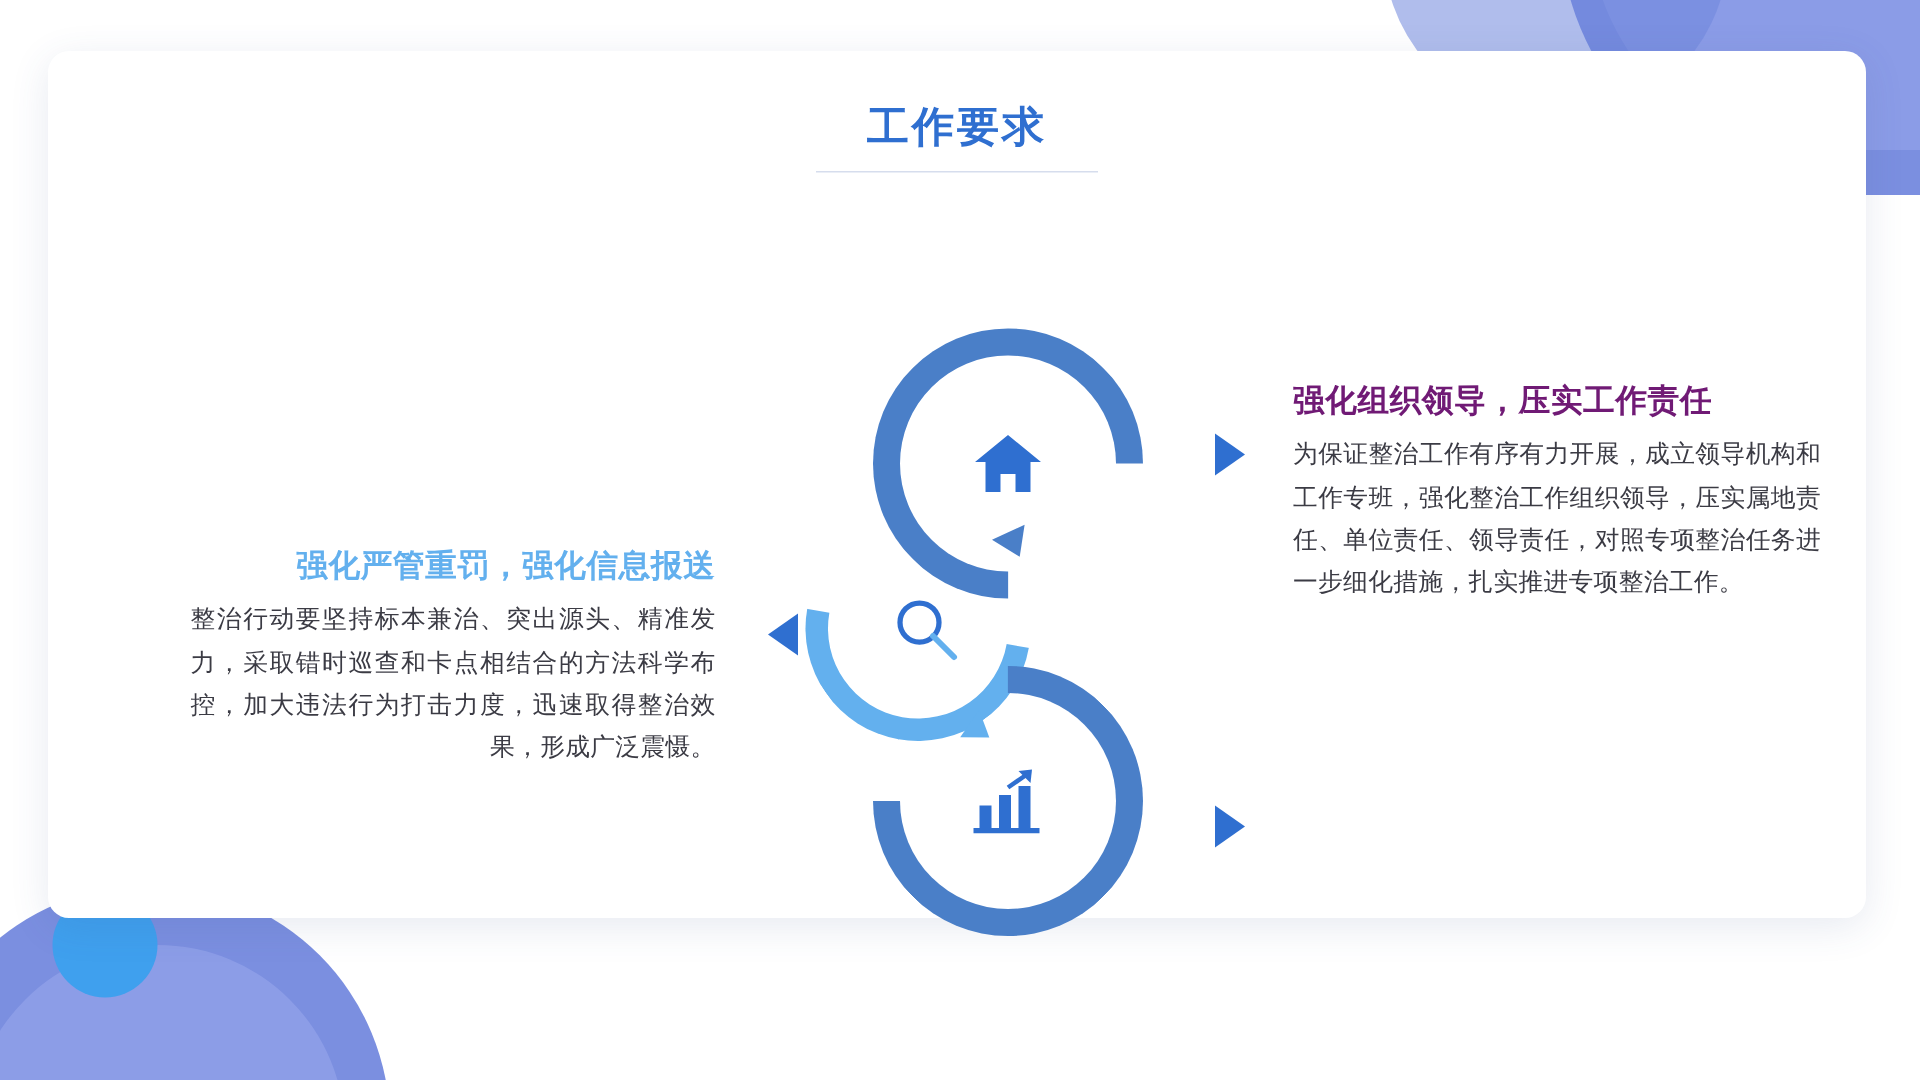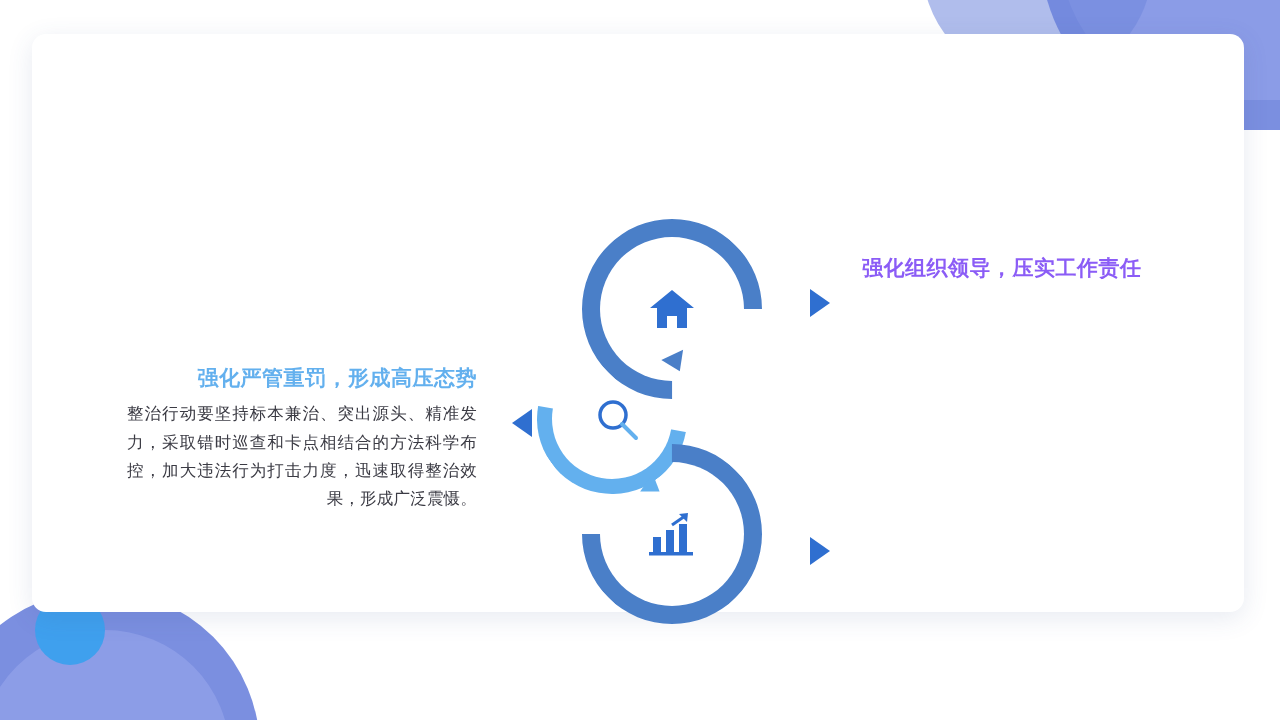--- a/index.html
+++ b/index.html
@@ -217,21 +217,21 @@
 
   
   .block {
     position: absolute;
     width: 352px;
   }
   .block h3 {
     margin: 0 0 8px 0;
     font-size: 21px;
     font-weight: bold;
-    color: #8b5cf6;
+    color: #701a75;
     letter-spacing: .5px;
     line-height: 1.3;
   }
   .block p {
     margin: 0;
     font-size: 16.5px;
     line-height: 1.72;
     color: #3b3b44;
     text-align: justify;
     letter-spacing: .2px;
@@ -262,20 +262,23 @@
   <div class="blob-tr-2"></div>
   <div class="blob-tr-3"></div>
   <div class="pill-tr"></div>
   <div class="blob-bl-1"></div>
   <div class="blob-bl-2"></div>
   <div class="circle-bl"></div>
 </div>
 
 <div class="card">
 
+  <div class="title-wrap">
+    <div class="title">工作要求</div>
+  </div>
 
   <div class="graphic">
     <div class="ring ring-top"></div>
     <div class="arrow-top"></div>
 
     <div class="ring ring-mid"></div>
     <div class="arrow-mid"></div>
 
     <div class="ring ring-bottom"></div>
 
@@ -303,23 +306,24 @@
       </svg>
     </div>
   </div>
 
   <div class="tri tri-right" id="tri-1"></div>
   <div class="tri tri-right" id="tri-2"></div>
   <div class="tri tri-left" id="tri-3"></div>
 
   <div class="block" id="block-right-1">
     <h3>强化组织领导，压实工作责任</h3>
+    <p>为保证整治工作有序有力开展，成立领导机构和工作专班，强化整治工作组织领导，压实属地责任、单位责任、领导责任，对照专项整治任务进一步细化措施，扎实推进专项整治工作。</p>
   </div>
 
   <div class="block" id="block-right-2">
   </div>
 
   <div class="block" id="block-left">
-    <h3>强化严管重罚，形成高压态势</h3>
+    <h3>强化严管重罚，强化信息报送</h3>
     <p>整治行动要坚持标本兼治、突出源头、精准发力，采取错时巡查和卡点相结合的方法科学布控，加大违法行为打击力度，迅速取得整治效果，形成广泛震慑。</p>
   </div>
 
 </div>
 
 </body></html>

